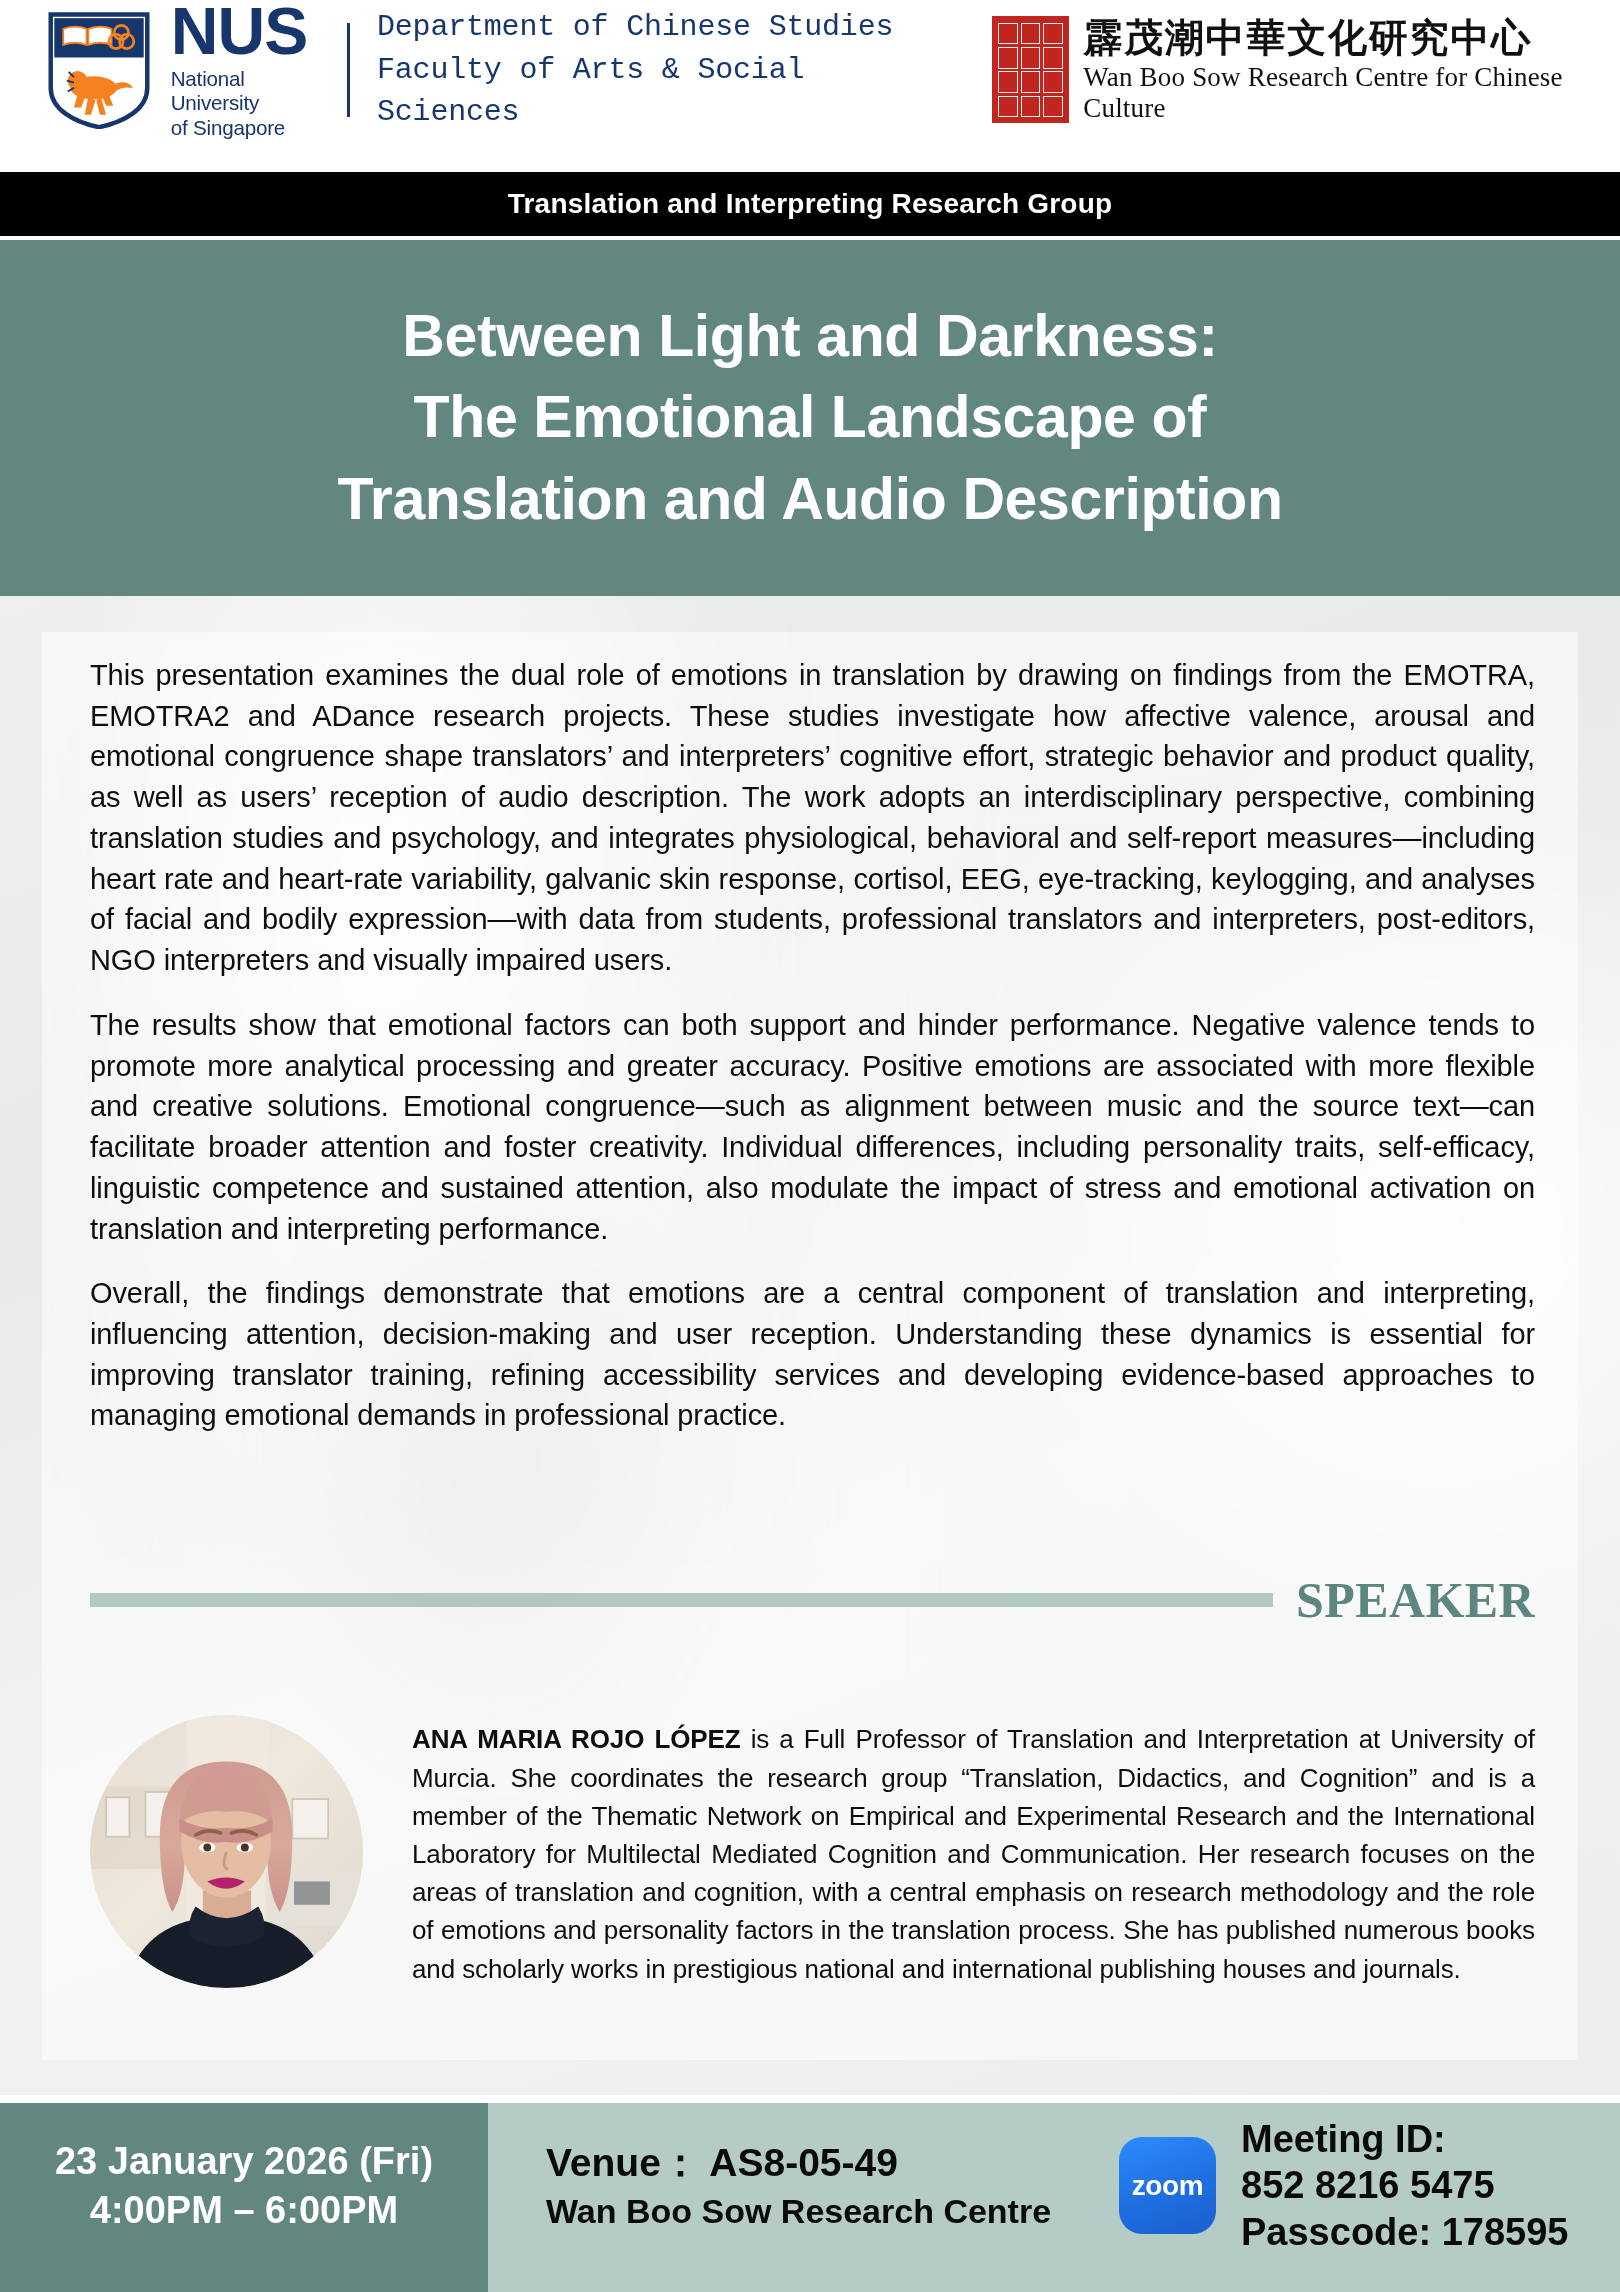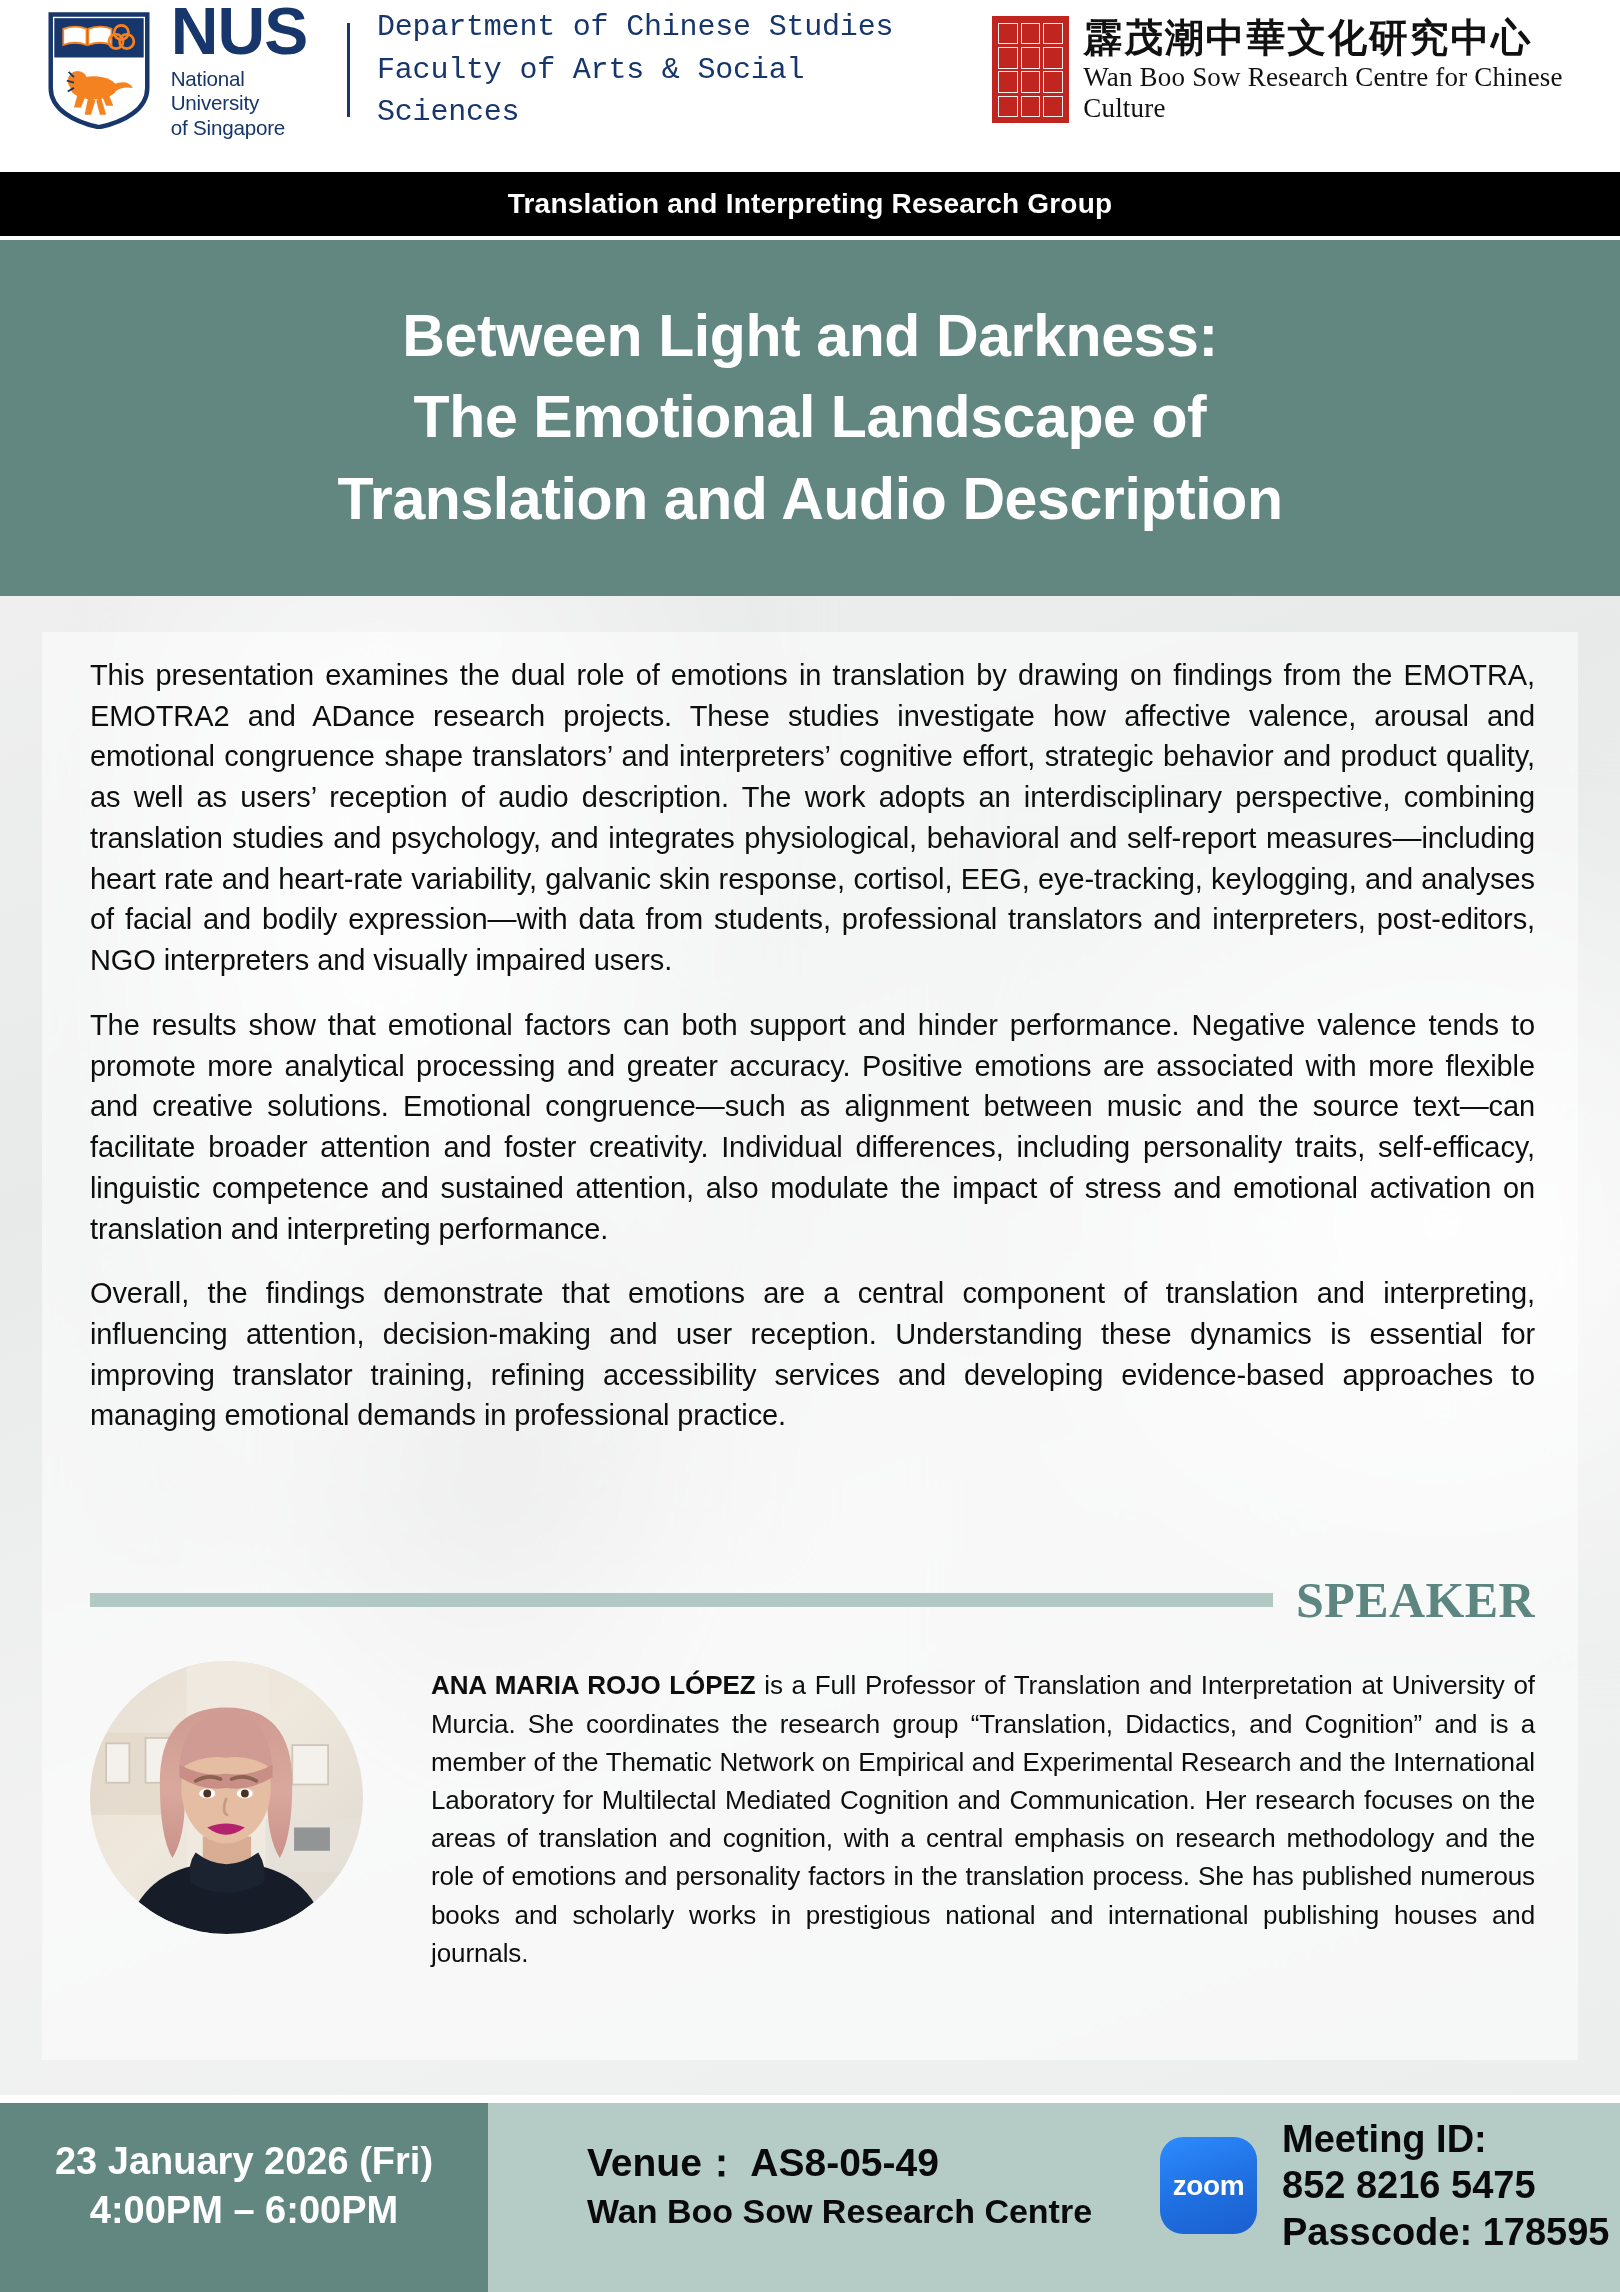--- a/index.html
+++ b/index.html
@@ -254,24 +254,24 @@
     font-size: 50px;
     color: #5d8680;
     letter-spacing: 0.4px;
     white-space: nowrap;
   }
 
   
   .speaker-block {
     position: absolute;
     left: 90px;
-    top: 1065px;
+    top: 1119px;
     width: 1445px;
     display: flex;
-    gap: 68px;
+    gap: 49px;
   }
   .avatar {
     flex: none;
     width: 273px;
     height: 273px;
     border-radius: 50%;
     overflow: hidden;
     position: relative;
     background: #e9e4dd;
   }
@@ -314,21 +314,20 @@
     font-size: 38px;
     line-height: 1.28;
     white-space: nowrap;
   }
   .foot-rest {
     flex: 1;
     background: #b5cbc6;
     display: flex;
     align-items: center;
     padding-bottom: 25px;
-    padding-left: 41px;
   }
   .foot-venue {
     margin-left: 58px;
     width: 573px;
   }
   .foot-venue .v1 {
     font-family: "Liberation Sans", sans-serif;
     font-weight: bold;
     font-size: 39px;
     color: #0a0a0a;

